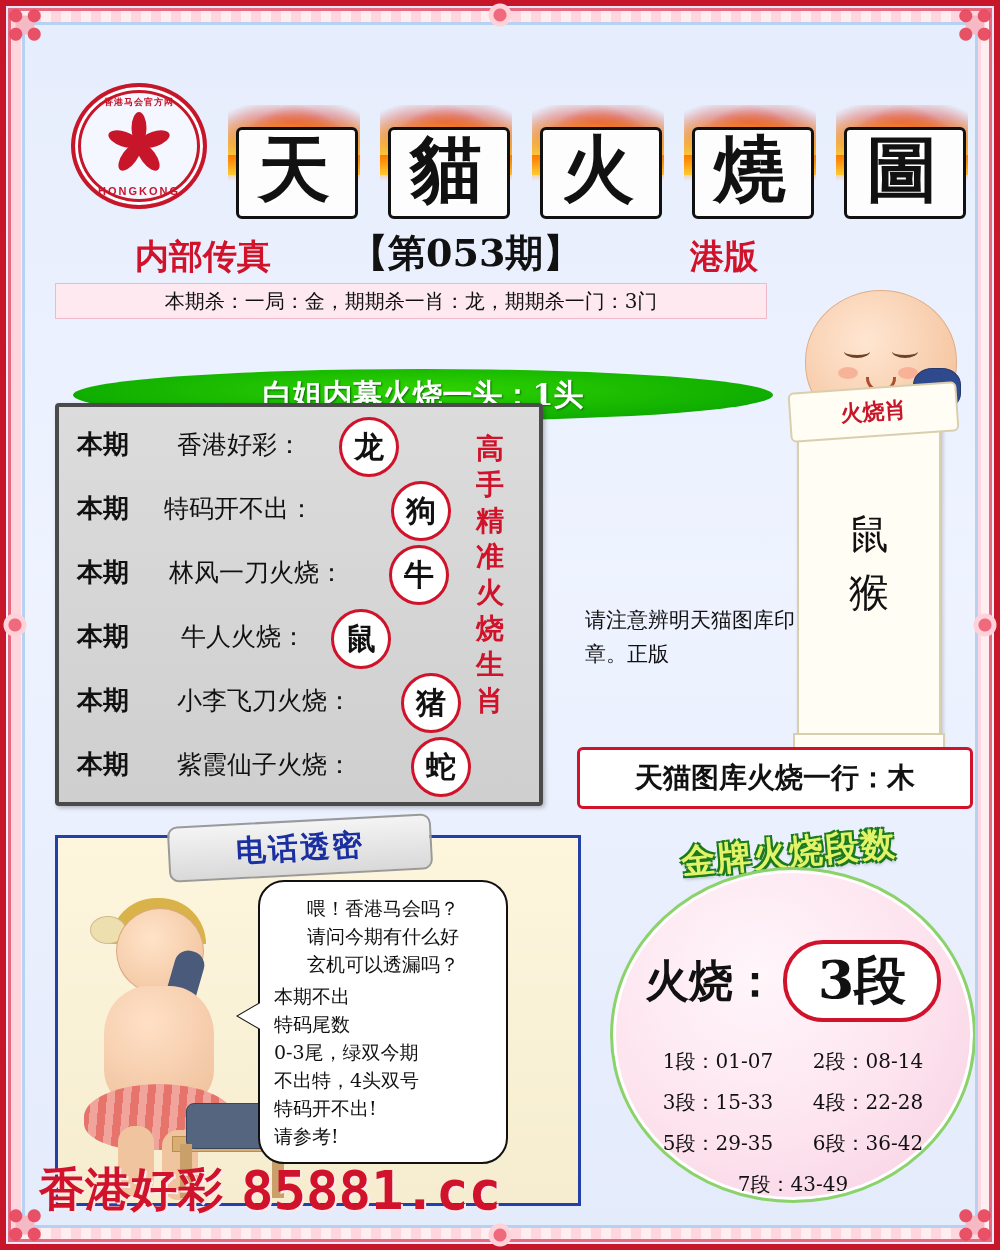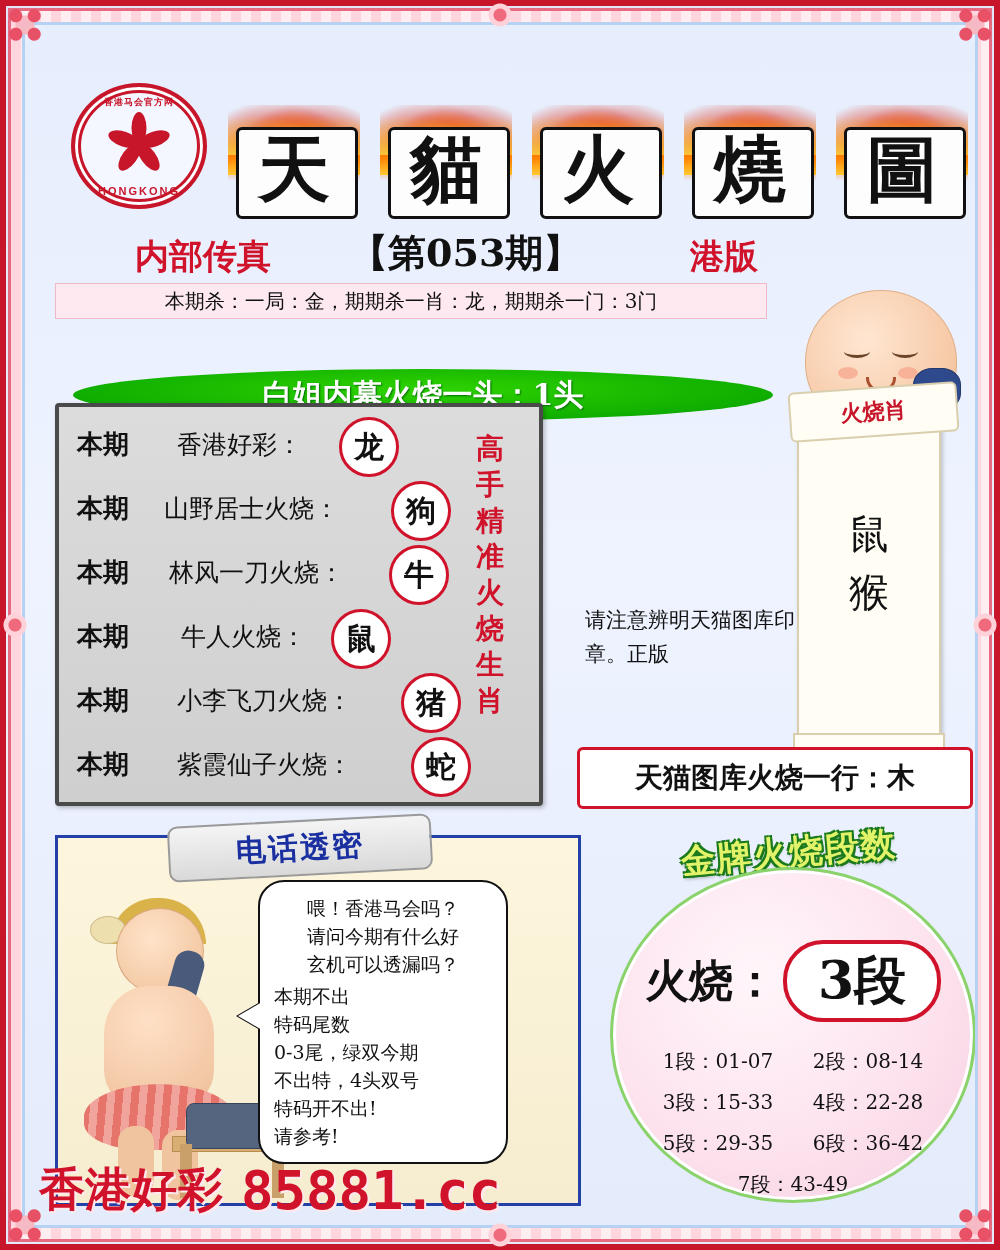--- a/index.html
+++ b/index.html
@@ -401,21 +401,21 @@
     <div class="green-ellipse">白姐内幕火烧一头：1头</div>
 
     <div class="list-box">
       <div class="lrow" style="top:6px">
         <div class="lbl">本期</div>
         <div class="mid" style="left:118px">香港好彩：</div>
         <div class="zodiac" style="left:280px;top:4px">龙</div>
       </div>
       <div class="lrow" style="top:70px">
         <div class="lbl">本期</div>
-        <div class="mid" style="left:105px">山野居士火烧：</div>
+        <div class="mid" style="left:105px">特码开不出：</div>
         <div class="zodiac" style="left:332px;top:4px">狗</div>
       </div>
       <div class="lrow" style="top:134px">
         <div class="lbl">本期</div>
         <div class="mid" style="left:110px">林风一刀火烧：</div>
         <div class="zodiac" style="left:330px;top:4px">牛</div>
       </div>
       <div class="lrow" style="top:198px">
         <div class="lbl">本期</div>
         <div class="mid" style="left:122px">牛人火烧：</div>

